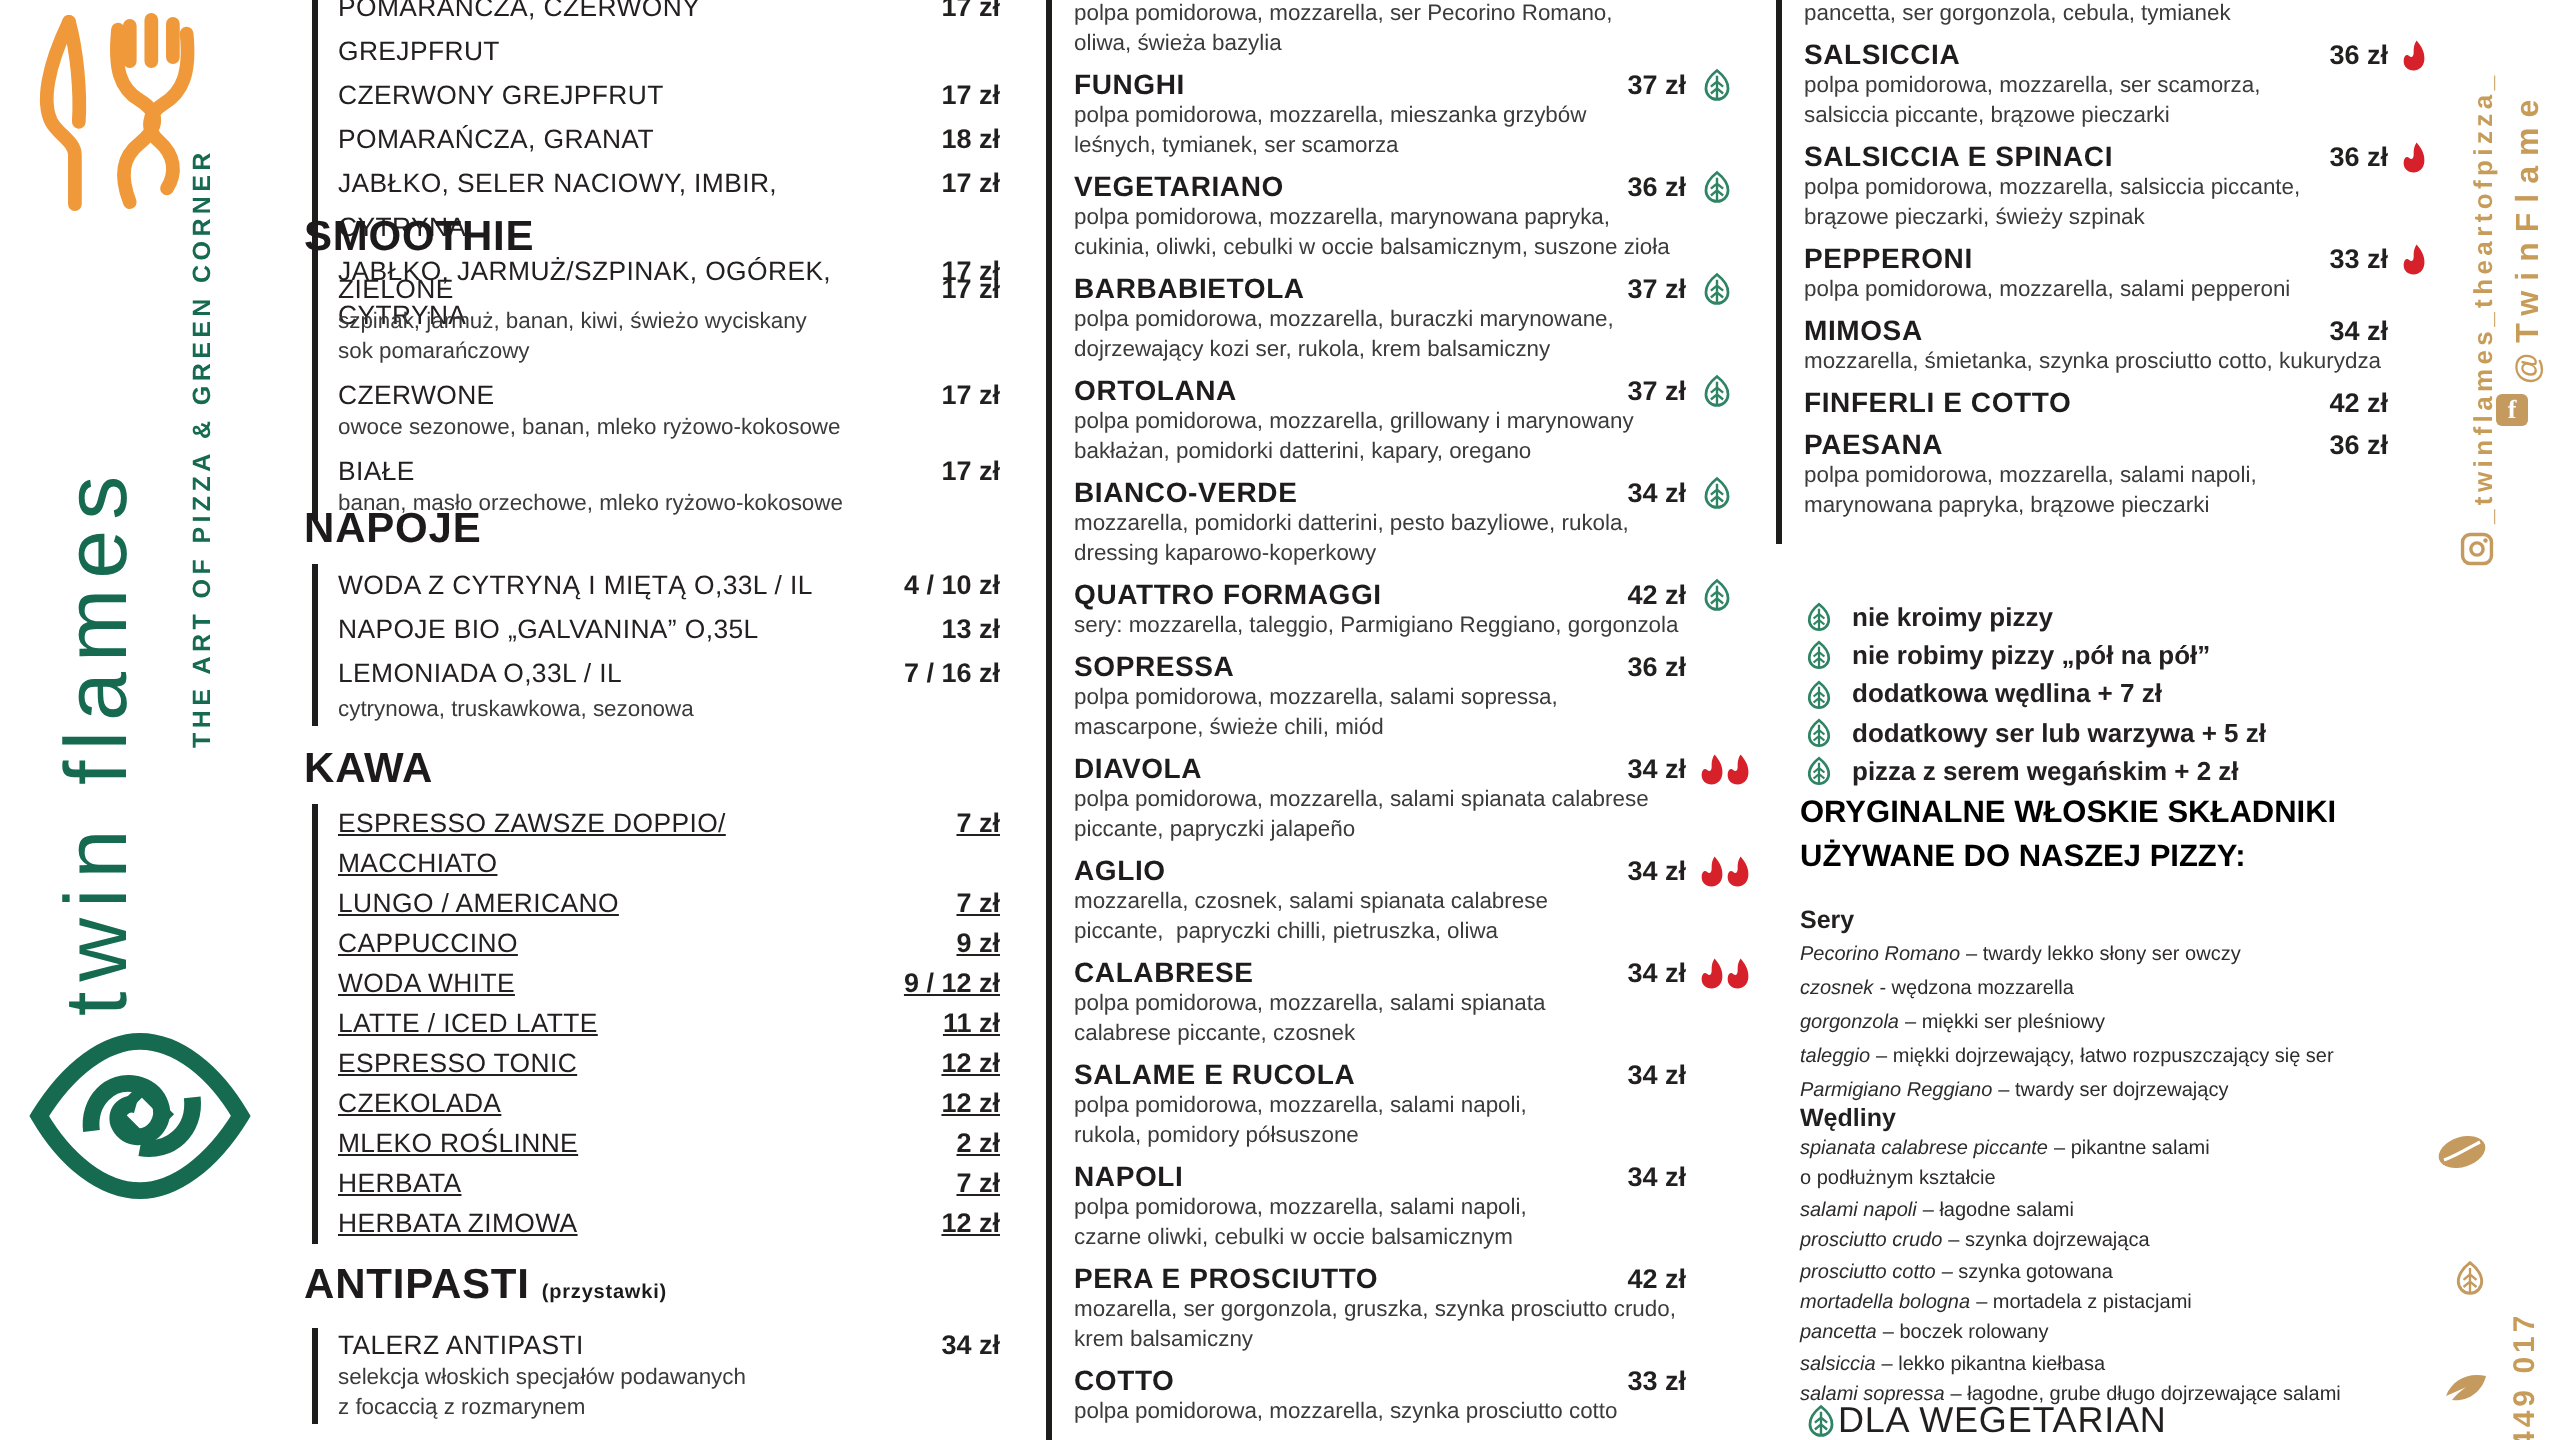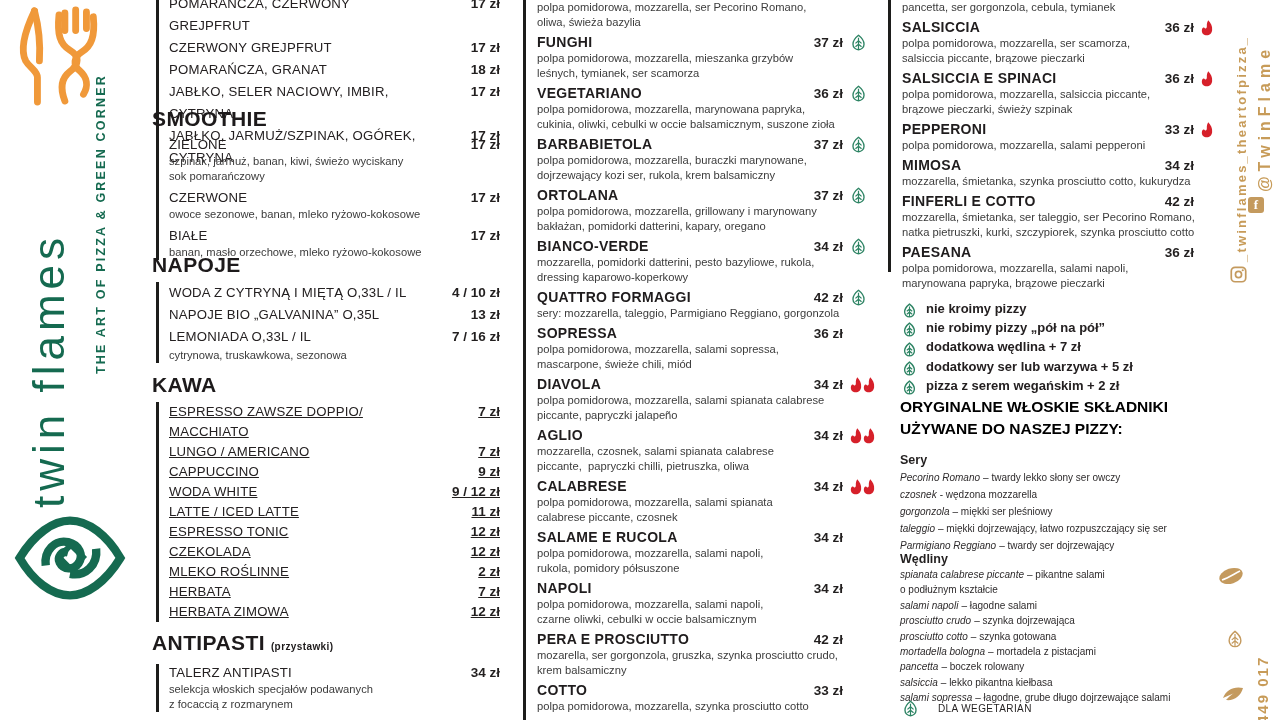--- a/index.html
+++ b/index.html
@@ -40,34 +40,34 @@
   .ico-slot{display:flex;align-items:center;gap:1px;padding-left:7px;}
   #col2-bar{left:523px;top:0;width:3px;height:720px;background:#1d1d1b;}
   #col2{left:537px;top:0;width:342px;}
   #col2 .ico-slot{width:29px;}
   #col3-bar{left:888px;top:0;width:3px;height:272px;background:#1d1d1b;}
   #col3{left:902px;top:0;width:316px;}
   #col3 .ico-slot{width:17px;}
   .partial{margin-bottom:4px;}
   
   #legend{left:902px;top:299px;width:330px;}
-  .lg-row{display:flex;align-items:flex-end;gap:9px;line-height:19.2px;}
+  .lg-row{display:flex;align-items:center;gap:9px;line-height:19.2px;}
   .lg-label{font-size:13px;font-weight:600;color:#242021;}
   #ing-heading{left:900px;top:396px;width:340px;font-size:15.5px;font-weight:800;line-height:21.5px;
                white-space:pre-line;color:#000000;}
   .ing-block .ing-title{font-size:12.5px;font-weight:700;line-height:17px;}
   .ing-line{font-size:10px;color:#2e2b2c;white-space:pre;}
   .ing-line i{margin-right:3px;}
   #sery{left:900px;top:452px;width:345px;}
   #sery .ing-line{line-height:17px;}
   #wedliny{left:900px;top:551px;width:345px;}
   #wedliny .ing-title{line-height:16px;}
   #wedliny .ing-line{line-height:15.4px;}
-  #veg-note{left:902px;top:700px;display:flex;align-items:center;gap:19px;
-            font-size:10px;font-weight:500;letter-spacing:.4px;}
+  #veg-note{left:902px;top:700px;display:flex;align-items:center;gap:0;
+            font-size:18px;font-weight:500;letter-spacing:.4px;}
   
   .leaf{color:#2e8464;}
   
   .gold{color:#c79b58;}
   #fb-icon{left:1248px;top:197px;width:16px;height:16px;background:#c49a5e;border-radius:3px;
            color:#fff;font-weight:700;font-size:13px;text-align:center;line-height:16px;
            font-family:"Liberation Serif",serif;}
   #fb-handle{left:1256px;top:0;width:20px;height:192px;font-size:16px;font-weight:700;letter-spacing:5px;}
   #ig-handle{left:1234px;top:6px;width:18px;height:256px;font-size:13px;font-weight:600;letter-spacing:2.2px;}
   #phone{left:1254px;top:632px;width:20px;height:92px;font-size:15px;font-weight:700;letter-spacing:2px;}
@@ -557,22 +557,20 @@
       </div>
 
       <div class="pz">
         <div class="pz-top">
           <span class="pz-nm">FINFERLI E COTTO</span>
           <span class="pz-pr">42 zł</span>
           <span class="ico-slot">
             
           </span>
         </div>
-        <div class="ds">mozzarella, śmietanka, ser taleggio, ser Pecorino Romano,
-natka pietruszki, kurki, szczypiorek, szynka prosciutto cotto</div>
       </div>
 
       <div class="pz">
         <div class="pz-top">
           <span class="pz-nm">PAESANA</span>
           <span class="pz-pr">36 zł</span>
           <span class="ico-slot">
             
           </span>
         </div>

